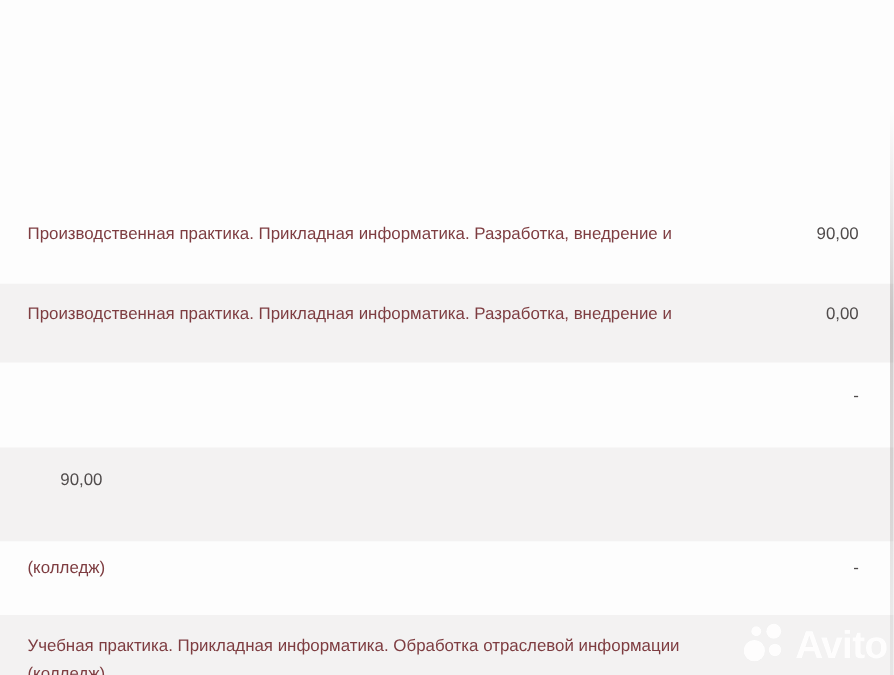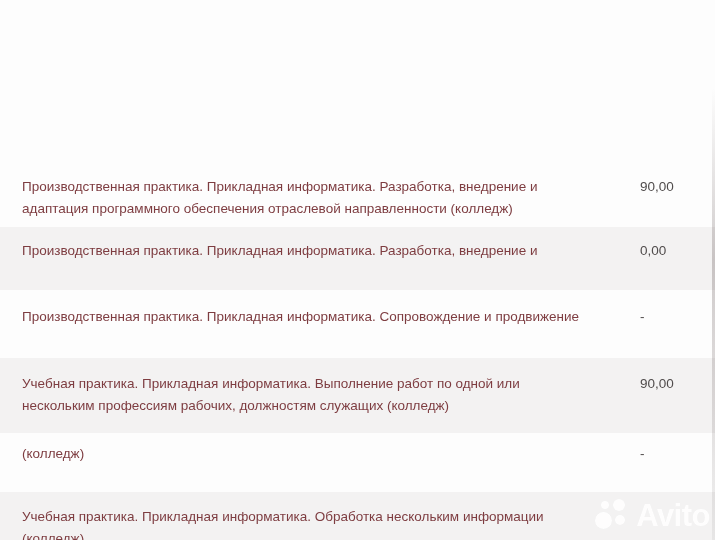--- a/index.html
+++ b/index.html
@@ -17,42 +17,42 @@
   .table {
     position: absolute;
     top: 165px;
     left: 0;
     right: 0;
   }
   .row {
     box-sizing: border-box;
     display: flex;
     align-items: flex-start;
-    padding: 12px 15px 0 22px;
+    padding: 12px 28px 0 22px;
     background: transparent;
   }
   .row:nth-child(even) {
     background: var(--row-alt-bg, #f3f2f2);
   }
   .row:nth-child(1) { height: 62px; padding-top: 11px; }
   .row:nth-child(2) { height: 63px; padding-top: 13px; }
   .row:nth-child(3) { height: 68px; padding-top: 16px; }
   .row:nth-child(4) { height: 75px; padding-top: 15px; }
   .row:nth-child(5) { height: 59px; padding-top: 10px; }
   .row:nth-child(6) { height: 90px; padding-top: 14px; }
   .course {
     flex: 1;
     color: var(--course-link, #7e3d41);
     font-size: 13.5px;
     line-height: 22px;
     cursor: pointer;
   }
   .value {
     width: 60px;
-    text-align: left;
+    text-align: right;
     color: var(--grade-value, #504c4c);
     font-size: 13.5px;
     line-height: 22px;
     white-space: nowrap;
   }
   .edge-line {
     position: absolute;
     top: 88px;
     bottom: 0;
     right: 0;
@@ -99,57 +99,51 @@
   }
 </style>
 </head>
 <body>
 
 <div class="table">
 
   <div class="row">
     <div class="course">
       <div>Производственная практика. Прикладная информатика. Разработка, внедрение и</div>
-      <div>адаптация программного обеспечения отраслевой направленности (колледж)</div>
     </div>
     <div class="value">90,00</div>
   </div>
 
   <div class="row">
     <div class="course">
       <div>Производственная практика. Прикладная информатика. Разработка, внедрение и</div>
     </div>
     <div class="value">0,00</div>
   </div>
 
   <div class="row">
     <div class="course">
-      <div>Производственная практика. Прикладная информатика. Сопровождение и продвижение</div>
     </div>
     <div class="value">-</div>
   </div>
 
   <div class="row">
-    <div class="course">
-      <div>Учебная практика. Прикладная информатика. Выполнение работ по одной или</div>
-      <div>нескольким профессиям рабочих, должностям служащих (колледж)</div>
-    </div>
     <div class="value">90,00</div>
   </div>
 
   <div class="row">
     <div class="course">
       <div>(колледж)</div>
     </div>
     <div class="value">-</div>
   </div>
 
   <div class="row">
     <div class="course">
-      <div>Учебная практика. Прикладная информатика. Обработка нескольким информации</div>
+      <div>Учебная практика. Прикладная информатика. Обработка отраслевой информации</div>
       <div>(колледж)</div>
     </div>
     <div class="value"></div>
   </div>
 
 </div>
 
 <div class="edge-line"></div>
 
 <div class="watermark">

